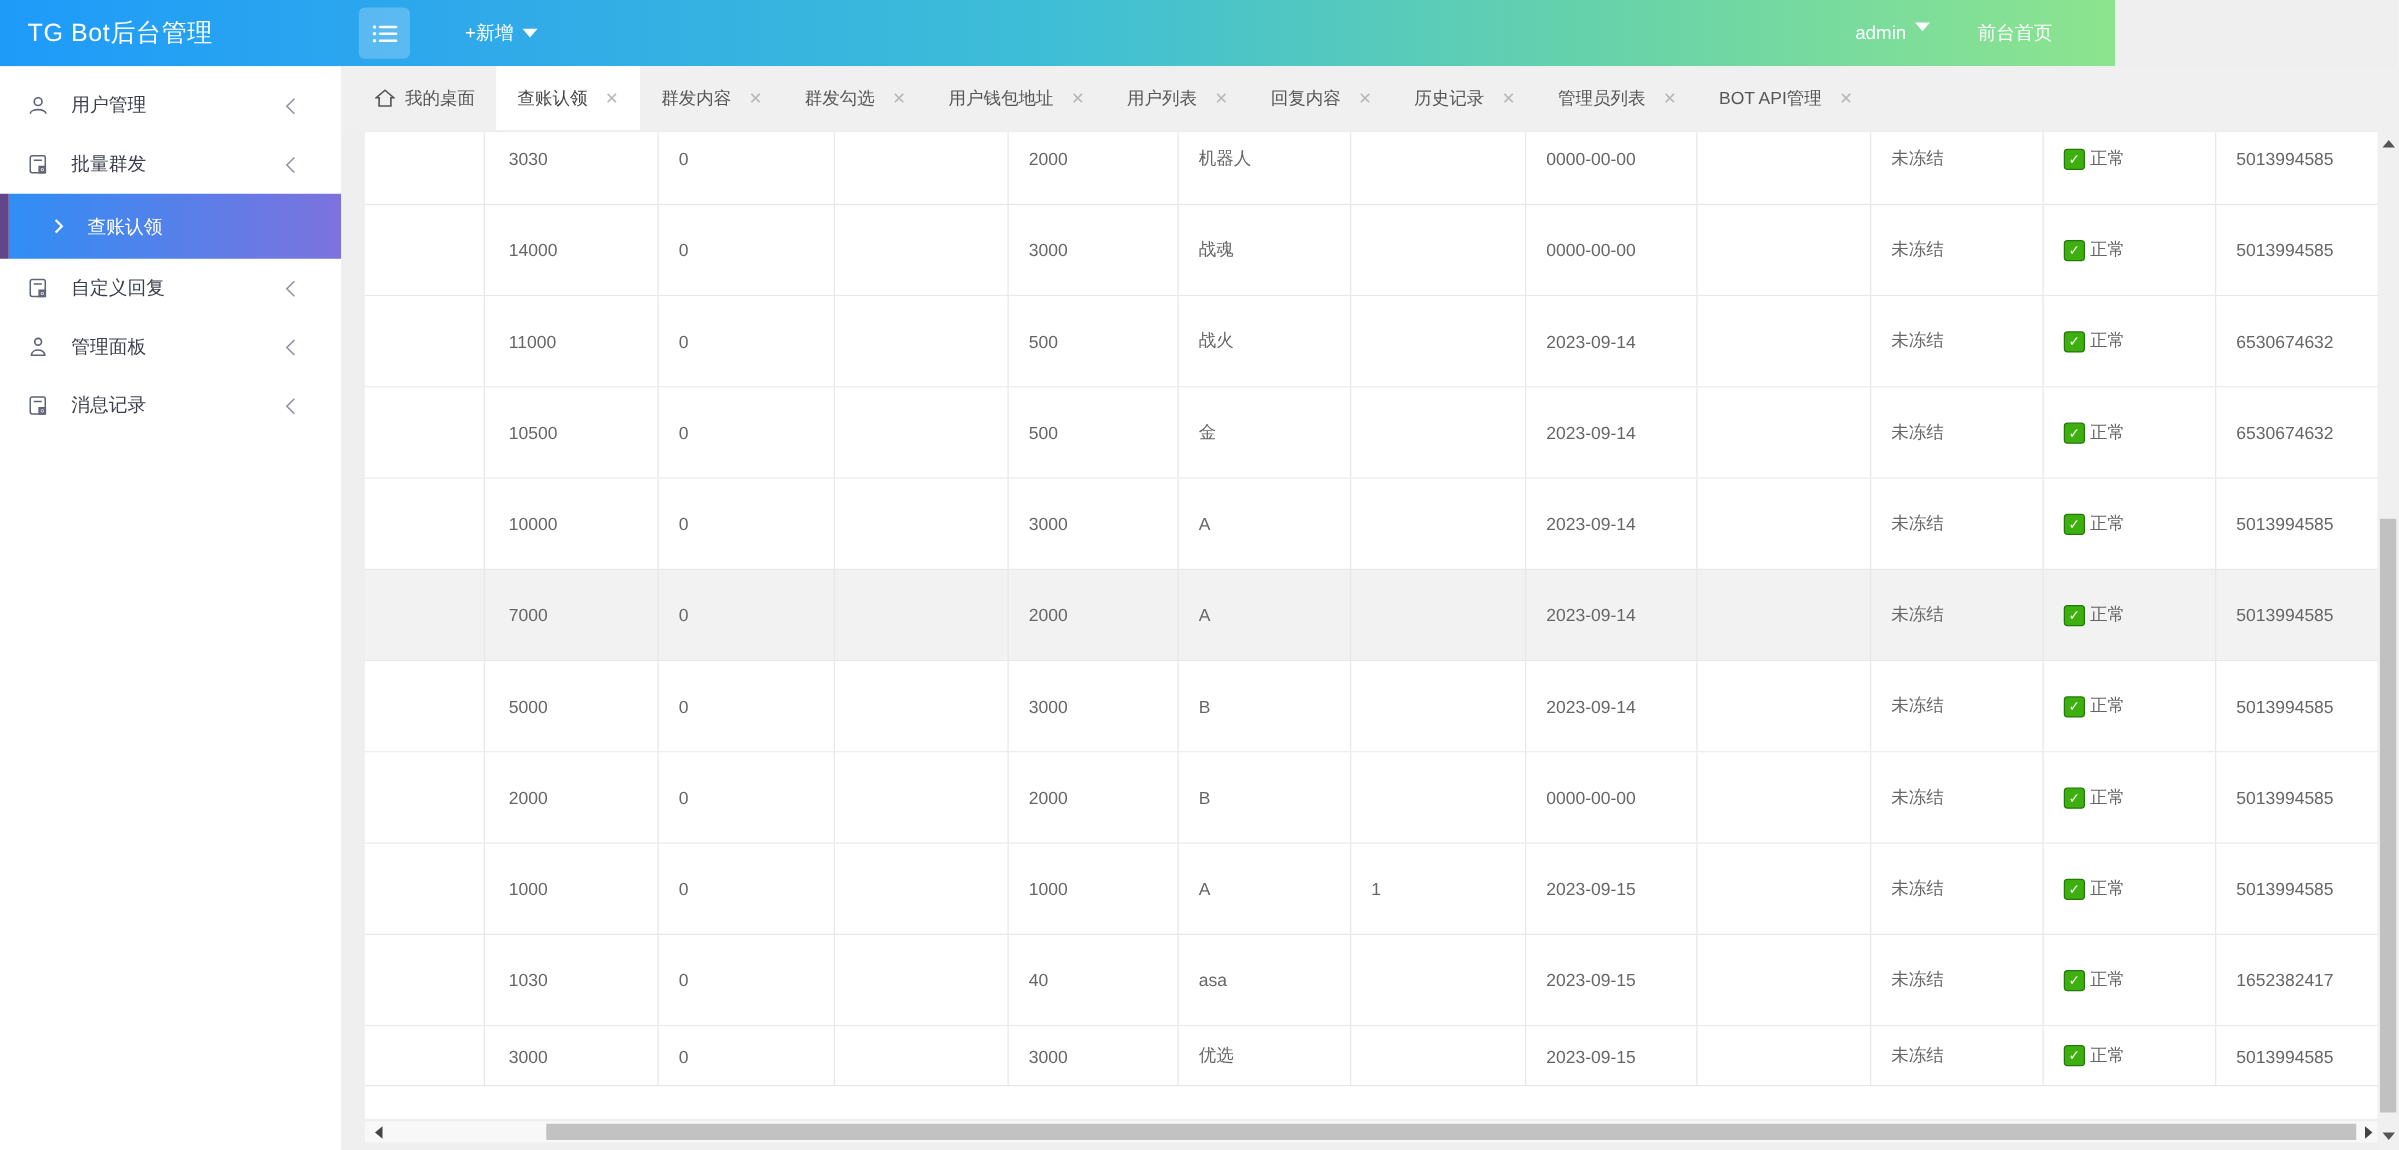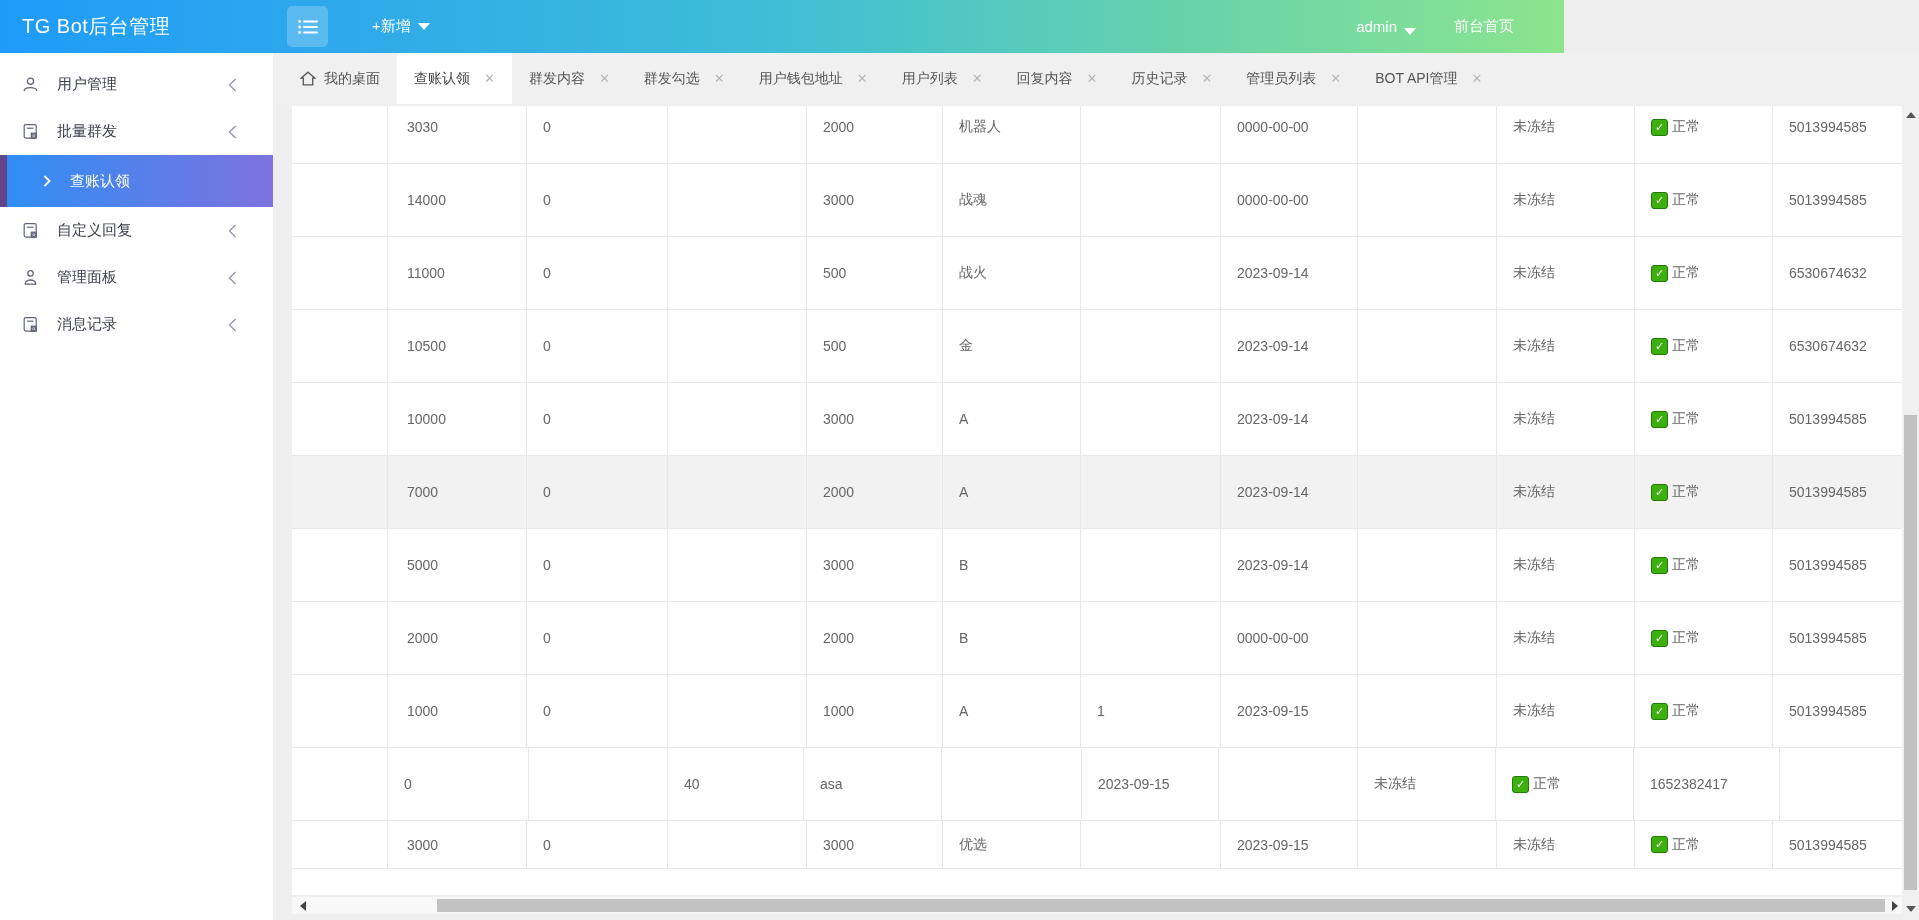--- a/index.html
+++ b/index.html
@@ -5,31 +5,31 @@
   :root{
     --hdr-l:#1e9bfa; --hdr-m:#3fbed6; --hdr-r:#8ce48e;
     --act-l:#2f8ef5; --act-r:#7d72de; --act-stripe:#63468a;
     --ok-green:#3db00f; --ok-border:#217a08;
   }
   *{box-sizing:border-box; margin:0; padding:0;}
   html,body{width:1919px;height:920px;overflow:hidden;}
   body{font-family:"Liberation Sans","DejaVu Sans",sans-serif;background:#efefef;position:relative;}
 
   
-  .header{position:absolute;top:0;left:0;width:1564px;height:53px;
+  .header{position:absolute;top:0;left:0;width:1692px;height:53px;
     background:linear-gradient(90deg,var(--hdr-l) 0%,#2fa9ea 22%,var(--hdr-m) 50%,#66d2ab 75%,var(--hdr-r) 100%);
     display:flex;align-items:center;color:#fff;}
   .logo{width:273px;padding-left:22px;font-size:20px;letter-spacing:.5px;}
   .burger{width:41px;height:41px;margin-left:14px;border-radius:5px;background:rgba(255,255,255,.22);
     display:flex;align-items:center;justify-content:center;cursor:pointer;}
   .add-btn{margin-left:44px;font-size:15px;display:flex;align-items:center;cursor:pointer;}
   .caret{width:0;height:0;border-left:6px solid transparent;border-right:6px solid transparent;
     border-top:7px solid #fff;margin-left:7px;display:inline-block;}
   .hdr-spacer{flex:1;}
-  .hdr-user{font-size:15px;display:flex;align-items:flex-end;cursor:pointer;}
+  .hdr-user{font-size:15px;display:flex;align-items:flex-start;cursor:pointer;}
   .hdr-home{font-size:15px;margin:0 50px 0 38px;cursor:pointer;}
 
   
   .sidebar{position:absolute;top:53px;left:0;width:273px;bottom:0;background:#fff;padding-top:8px;}
   .menu-item{height:47px;display:flex;align-items:center;padding-left:22px;position:relative;
     color:#3b3e4a;font-size:15px;cursor:pointer;}
   .menu-item .mi-icon{width:17px;height:17px;margin-right:18px;display:inline-flex;}
   .menu-item .chev{position:absolute;right:36px;top:50%;transform:translateY(-50%);display:inline-flex;}
   .submenu-active{height:52px;display:flex;align-items:center;color:#fff;font-size:15px;cursor:pointer;
     background:linear-gradient(90deg,var(--act-l),var(--act-r));border-left:7px solid var(--act-stripe);}
@@ -392,20 +392,21 @@
           <div class="tcell" style="width: 139px; flex: 0 0 auto;"></div>
           <div class="tcell" style="width: 138px; flex: 0 0 auto;">未冻结</div>
           <div class="tcell" style="width: 138px; flex: 0 0 auto;">
             <span class="ok-icon">✓</span>
             <span>正常</span>
           </div>
           <div class="tcell" style="width: 146px; flex: 0 0 auto;">5013994585</div>
         </div>
         <div class="trow">
           <div class="tcell" style="width: 96px; flex: 0 0 auto;"></div>
+          <div class="tcell" style="width: 139px; flex: 0 0 auto; padding-left: 19px;">1030</div>
           <div class="tcell" style="width: 141px; flex: 0 0 auto;">0</div>
           <div class="tcell" style="width: 139px; flex: 0 0 auto;"></div>
           <div class="tcell" style="width: 136px; flex: 0 0 auto;">40</div>
           <div class="tcell" style="width: 138px; flex: 0 0 auto;">asa</div>
           <div class="tcell" style="width: 140px; flex: 0 0 auto;"></div>
           <div class="tcell" style="width: 137px; flex: 0 0 auto;">2023-09-15</div>
           <div class="tcell" style="width: 139px; flex: 0 0 auto;"></div>
           <div class="tcell" style="width: 138px; flex: 0 0 auto;">未冻结</div>
           <div class="tcell" style="width: 138px; flex: 0 0 auto;">
             <span class="ok-icon">✓</span>

